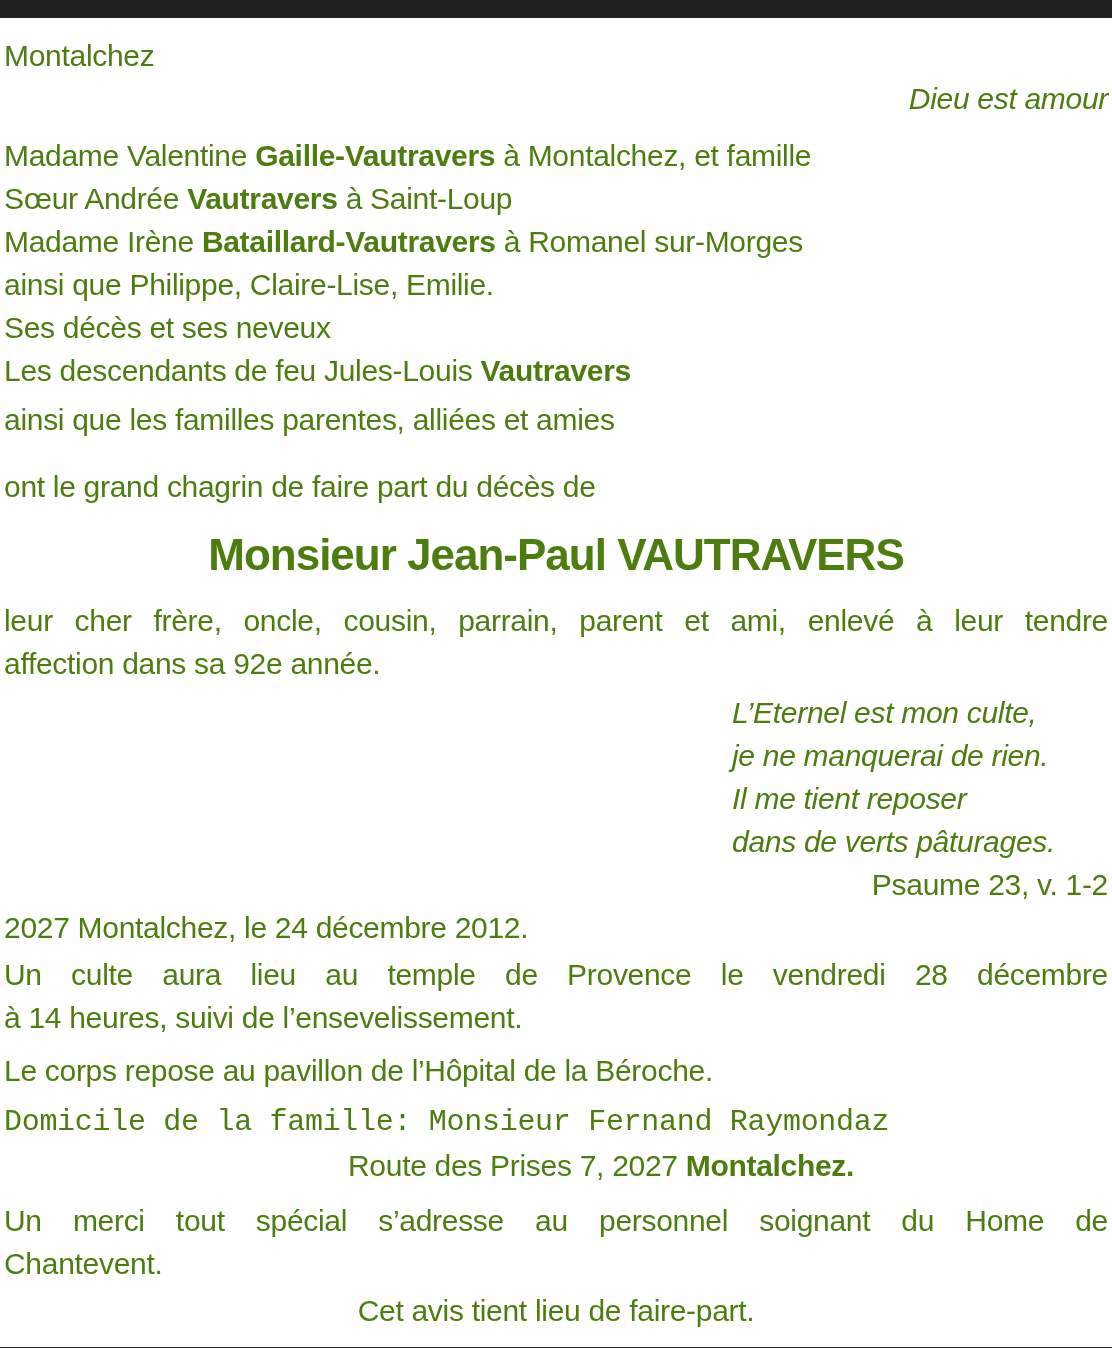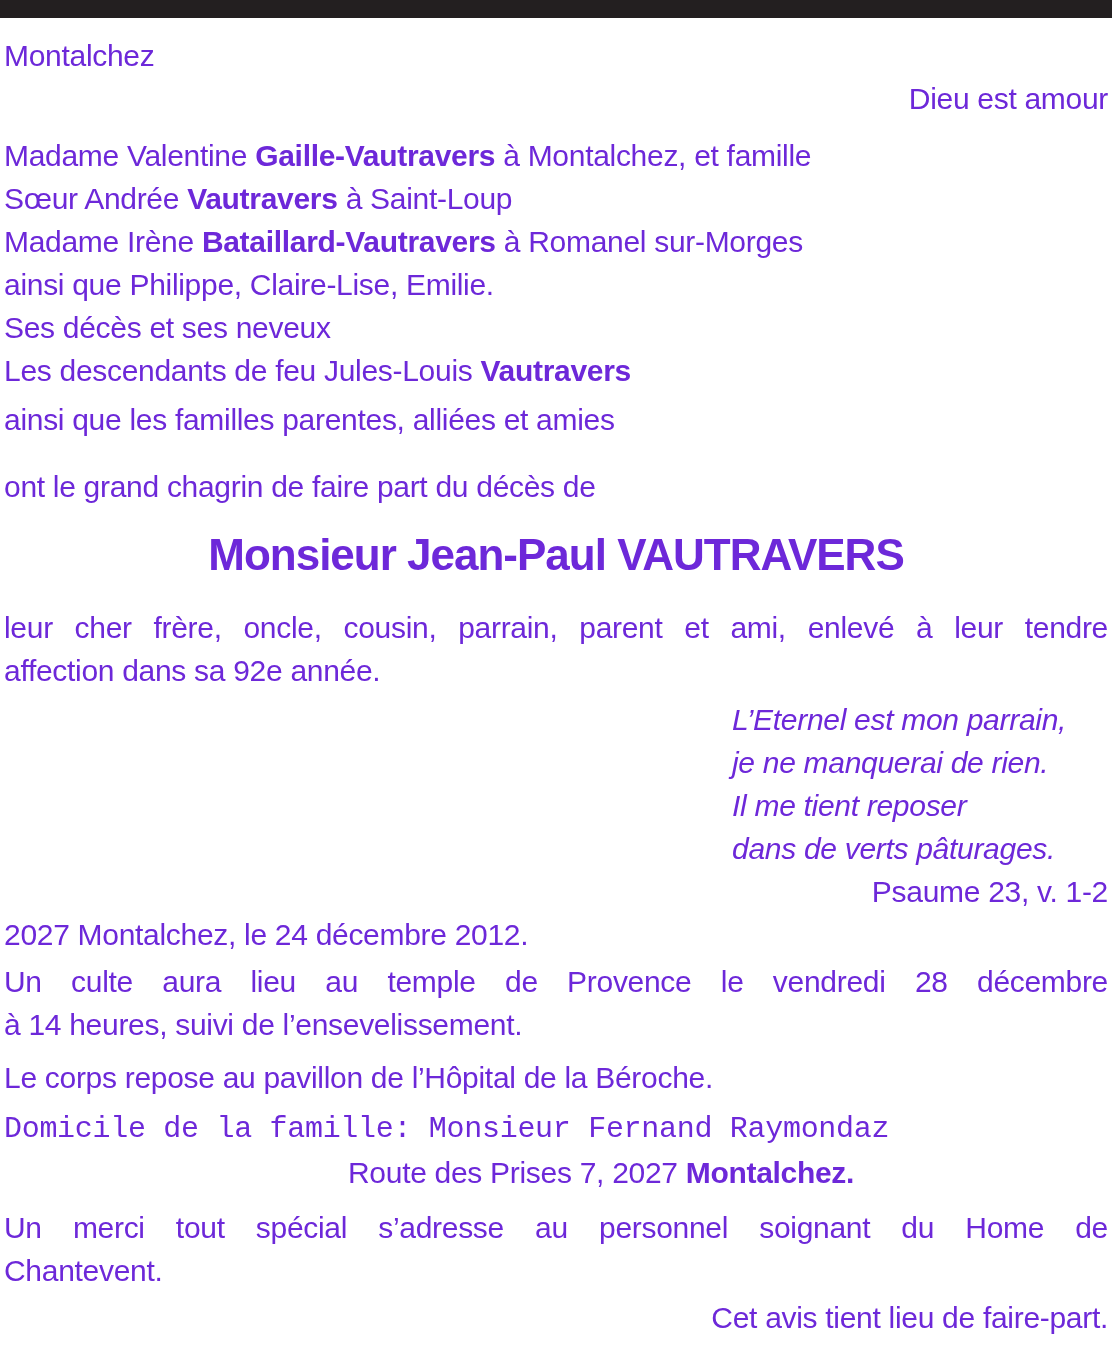--- a/index.html
+++ b/index.html
@@ -2,83 +2,83 @@
 <html><head>
 <meta charset="utf-8">
 <style>
   html, body { margin: 0; padding: 0; background: #ffffff; }
   .page {
     position: relative;
     width: 1112px;
     height: 1348px;
     margin: 0 auto;
     background: #ffffff;
-    color: #6d28d9;
+    color: #4d7c0f;
     font-family: "Liberation Sans", sans-serif;
     overflow: hidden;
   }
   .rule {
     width: 100%;
     background: #231f20;
   }
   .rule.top { height: 18px; }
   .rule.bottom { height: 10px; margin-top: 15px; }
   .content {
     padding: 0 4px;
   }
   .line {
     font-size: 30px;
     line-height: 43px;
     letter-spacing: -0.3px;
     white-space: normal;
   }
   .b { font-weight: 700; }
-  .italic { }
+  .italic { font-style: italic; }
   .right { text-align: right; }
-  .center { text-align: right; }
+  .center { text-align: center; }
   .justify { text-align: justify; text-align-last: justify; }
   .quote { padding-left: 728px; font-style: italic; }
   .indent { padding-left: 344px; }
   .title {
     font-weight: 700;
     font-size: 44px;
     line-height: 66px;
     text-align: center;
     letter-spacing: -1px;
   }
   .mt4  { margin-top: 4px; }
   .mt6  { margin-top: 6px; }
   .mt8  { margin-top: 24px; }
   .mt9  { margin-top: 9px; font-family: Liberation Mono, monospace; }
   .mt10 { margin-top: 10px; }
   .mt12 { margin-top: 12px; }
   .mt14 { margin-top: 14px; }
   .mt16 { margin-top: 16px; }
-  .mt18 { margin-top: 18px; }
+  .mt18 { margin-top: 11px; }
 </style>
 </head>
 <body>
 
 <div class="page">
   <div class="rule top"></div>
   <div class="content">
       <div class="line mt16"><span>Montalchez</span></div>
       <div class="line right italic"><span>Dieu est amour</span></div>
       <div class="line mt14"><span>Madame Valentine </span><span class="b">Gaille-Vautravers</span><span> à Montalchez, et famille</span></div>
       <div class="line"><span>Sœur Andrée </span><span class="b">Vautravers</span><span> à Saint-Loup</span></div>
       <div class="line"><span>Madame Irène </span><span class="b">Bataillard-Vautravers</span><span> à Romanel sur-Morges</span></div>
       <div class="line"><span>ainsi que Philippe, Claire-Lise, Emilie.</span></div>
       <div class="line"><span>Ses décès et ses neveux</span></div>
       <div class="line"><span>Les descendants de feu Jules-Louis </span><span class="b">Vautravers</span></div>
       <div class="line mt6"><span>ainsi que les familles parentes, alliées et amies</span></div>
       <div class="line mt8"><span>ont le grand chagrin de faire part du décès de</span></div>
       <div class="line title mt14"><span>Monsieur Jean-Paul VAUTRAVERS</span></div>
       <div class="line justify mt18"><span>leur cher frère, oncle, cousin, parrain, parent et ami, enlevé à leur tendre</span></div>
       <div class="line"><span>affection dans sa 92e année.</span></div>
-      <div class="line quote mt6"><span>L’Eternel est mon parrain,</span></div>
+      <div class="line quote mt6"><span>L’Eternel est mon culte,</span></div>
       <div class="line quote"><span>je ne manquerai de rien.</span></div>
       <div class="line quote"><span>Il me tient reposer</span></div>
       <div class="line quote"><span>dans de verts pâturages.</span></div>
       <div class="line right"><span>Psaume 23, v. 1-2</span></div>
       <div class="line"><span>2027 Montalchez, le 24 décembre 2012.</span></div>
       <div class="line justify mt4"><span>Un culte aura lieu au temple de Provence le vendredi 28 décembre</span></div>
       <div class="line"><span>à 14 heures, suivi de l’ensevelissement.</span></div>
       <div class="line mt10"><span>Le corps repose au pavillon de l’Hôpital de la Béroche.</span></div>
       <div class="line mt9"><span>Domicile de la famille: Monsieur Fernand Raymondaz</span></div>
       <div class="line indent"><span>Route des Prises 7, 2027 </span><span class="b">Montalchez.</span></div>

